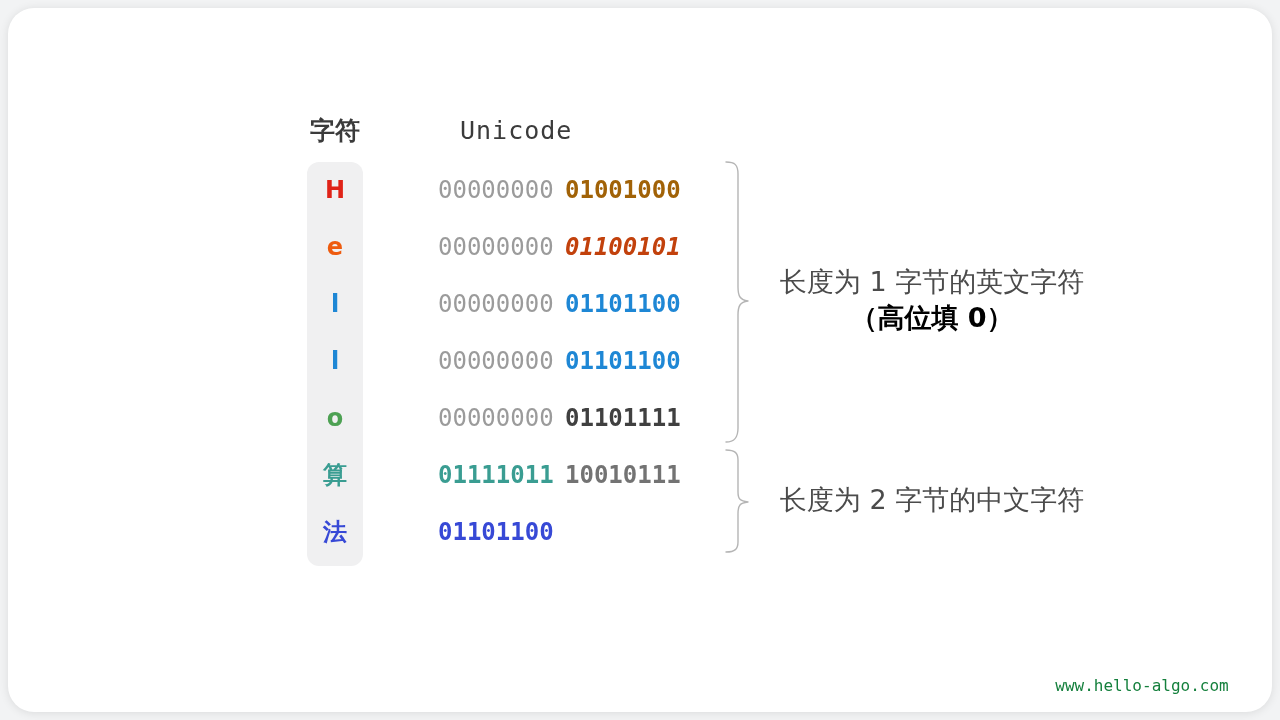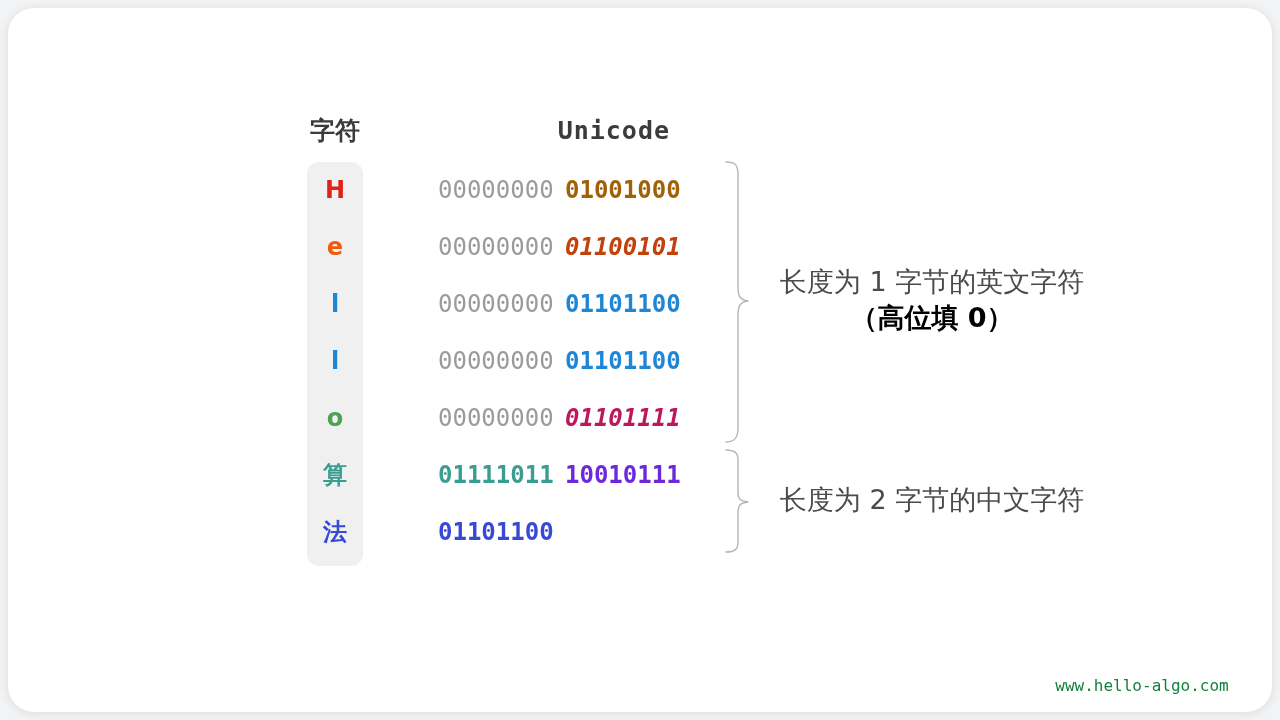--- a/index.html
+++ b/index.html
@@ -18,22 +18,22 @@
 
   
   .hdr-char {
     position:absolute; left:303px; top:115px; width:64px; height:32px;
     font-size:25px; font-weight:bold; color:#3b3b3b;
     text-align:center; line-height:32px;
   }
   .hdr-unicode {
     position:absolute; left:460px; top:114px; width:210px; height:34px;
     font-family:"DejaVu Sans Mono","Liberation Mono",monospace;
-    font-size:25px; font-weight:bold; color:#3b3b3b;
-    text-align:right; line-height:34px; letter-spacing:1px;
+    font-size:25px; font-weight:normal; color:#3b3b3b;
+    text-align:left; line-height:34px; letter-spacing:1px;
   }
 
   
   .char-strip {
     position:absolute; left:307px; top:162px; width:56px; height:404px;
     background:#f0f0f1; border-radius:12px;
   }
 
   
   .row { position:absolute; left:307px; width:420px; height:57px; }
@@ -98,26 +98,26 @@
     <span class="byte byte2" style="color: rgb(30, 135, 213);">01101100</span>
   </div>
   <div class="row" style="top:333px">
     <span class="cell-char" style="color: rgb(30, 135, 213);">l</span>
     <span class="byte byte1 dim" style="color: rgb(155, 155, 155);">00000000</span>
     <span class="byte byte2" style="color: rgb(30, 135, 213);">01101100</span>
   </div>
   <div class="row" style="top:390px">
     <span class="cell-char" style="color: rgb(77, 161, 83);">o</span>
     <span class="byte byte1 dim" style="color: rgb(155, 155, 155);">00000000</span>
-    <span class="byte byte2" style="color: #be185d; font-style: italic;">01101111</span>
+    <span class="byte byte2" style="color: #404040;">01101111</span>
   </div>
   <div class="row" style="top:447px">
     <span class="cell-char" style="color: rgb(58, 157, 146);">算</span>
     <span class="byte byte1" style="color: rgb(58, 157, 146);">01111011</span>
-    <span class="byte byte2" style="color: #6d28d9;">10010111</span>
+    <span class="byte byte2" style="color: #737373;">10010111</span>
   </div>
   <div class="row" style="top:504px">
     <span class="cell-char" style="color: rgb(55, 73, 214);">法</span>
     <span class="byte byte1" style="color: rgb(55, 73, 214);">01101100</span>
   </div>
 
   <svg class="brace" style="left:725px; top:160px;" width="26" height="284" viewBox="0 0 26 284">
     <path d="M1,2 C10,2 13,5 13,14 L13,127 C13,136 15,140 23,141 C15,142 13,146 13,155 L13,268 C13,277 10,282 1,282"></path>
   </svg>
 

